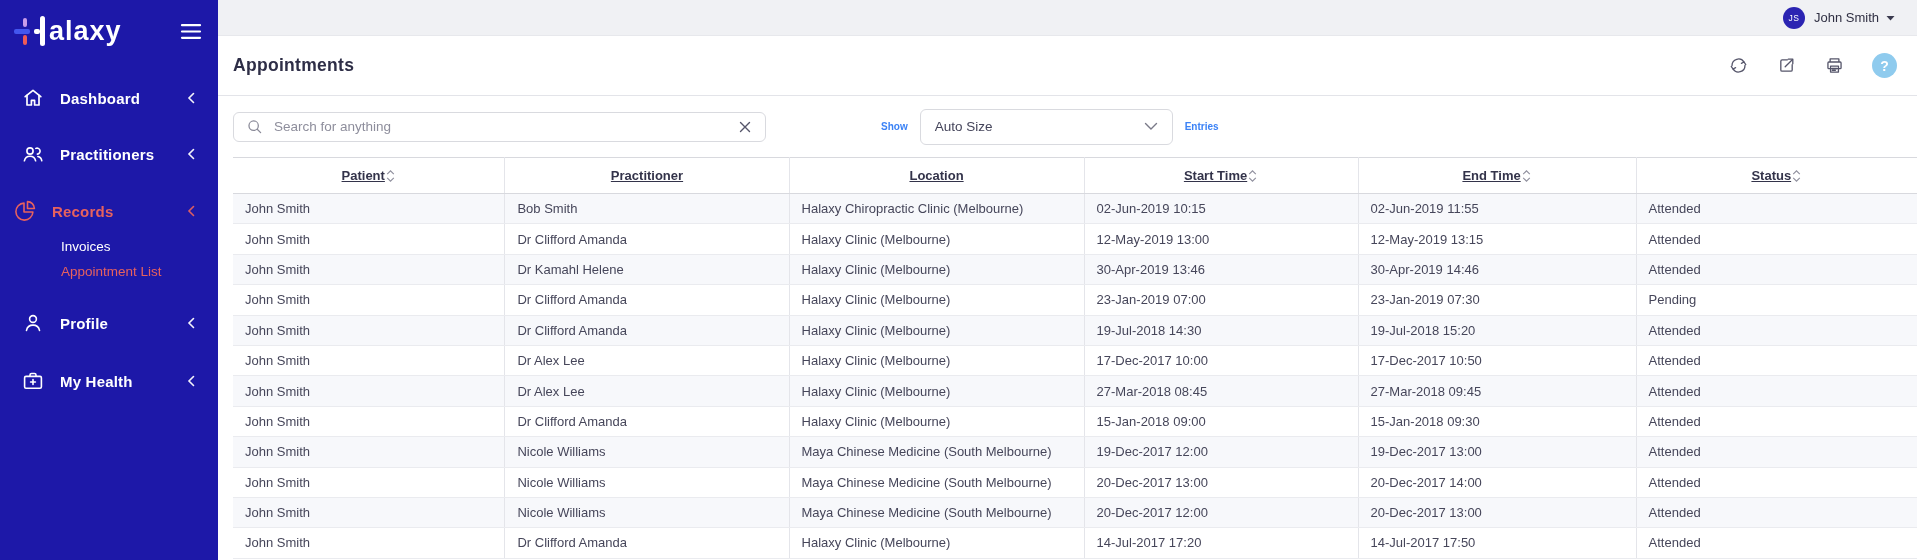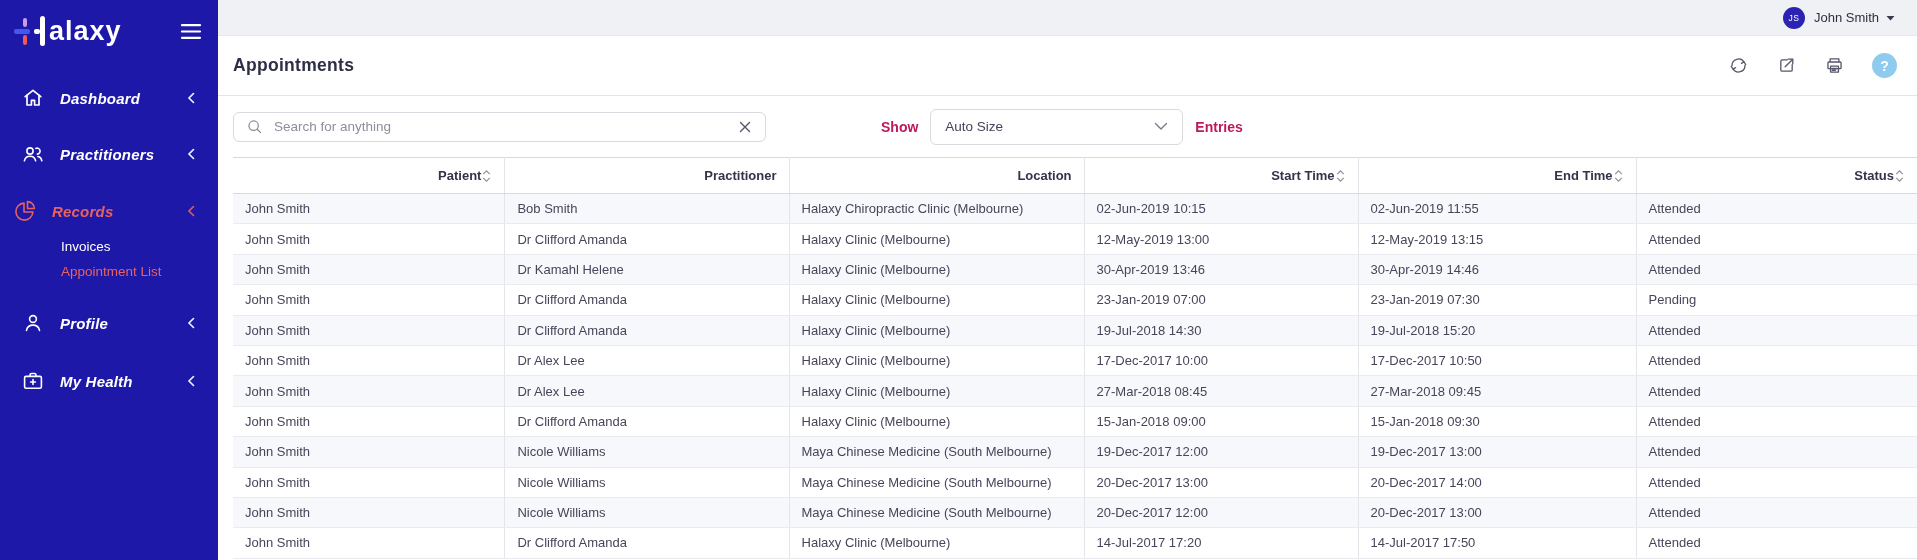--- a/index.html
+++ b/index.html
@@ -18,21 +18,21 @@
   .lg-plus i{position:absolute;border-radius:2px;}
   .b-h{left:0;top:15px;width:16px;height:4.5px;background:#4356EE;}
   .b-t{left:8.5px;top:3.5px;width:4.5px;height:9.5px;background:#C99CE9;}
   .b-b{left:8.5px;top:21px;width:4.5px;height:9.5px;background:#EF5B57;}
   .lg-stem{position:relative;width:5px;height:30px;background:#fff;border-radius:2.5px;margin:0 4px 0 1px;}
   .stem-nub{position:absolute;left:-6px;top:13px;width:6px;height:4.5px;background:#fff;border-radius:2px;}
   .logo-word{font-size:27px;font-weight:700;color:#fff;letter-spacing:1px;line-height:34px;}
   .hamburger{color:#fff;cursor:pointer;display:flex;margin-right:-6px;}
 
   nav{display:block;}
-  .nav-item{display:flex;align-items:center;height:34px;padding:0 23px 0 20px;font-size:15px;font-weight:700;letter-spacing:.2px;color:#fff;cursor:pointer;font-style:italic;}
+  .nav-item{display:flex;align-items:center;height:34px;padding:0 23px 0 20px;font-size:15px;font-weight:700;letter-spacing:.2px;color:#fff;cursor:pointer;}
   .nav-item .nav-icon{width:26px;height:26px;margin-right:14px;display:flex;align-items:center;justify-content:center;}
   .nav-item .nav-icon svg{width:24px;height:24px;}
   .nav-label{flex:1;}
   .nav-chevron{display:flex;opacity:.95;}
   .nav-sub{display:flex;align-items:center;height:25px;padding-left:61px;font-size:13.5px;font-weight:400;color:#fff;cursor:pointer;}
   .accent{color:#E7625E;}
   .mt-dash{margin-top:32px;} .mt-prac{margin-top:22px;} .mt-rec{margin-top:23px;padding-left:12px;}
   .mt-inv{margin-top:6px;} .mt-myh{margin-top:24px;} .mt-prof{margin-top:22px;}
 
   
@@ -51,35 +51,35 @@
   .help-btn{width:25px;height:25px;border-radius:50%;background:#8FCBEE;color:#fff;font-weight:700;font-size:14px;display:flex;align-items:center;justify-content:center;border:none;cursor:pointer;font-family:inherit;}
 
   .toolbar{height:61px;flex:0 0 61px;display:flex;align-items:center;padding:0 8px 0 15px;box-sizing:border-box;}
   .search-box{width:533px;height:30px;border:1px solid #D9DADF;border-radius:6px;display:flex;align-items:center;padding:8px 12px;box-sizing:border-box;background:#fff;}
   .search-box svg{flex:0 0 auto;}
   .search-icon{color:#8A8A98;display:flex;margin-right:9px;}
   .search-box input{border:none;outline:none;flex:1;font-size:13.5px;color:#3F3F52;font-family:inherit;background:transparent;min-width:0;}
   .search-box input::placeholder{color:#8E8E9C;}
   .clear-btn{color:#55556A;display:flex;cursor:pointer;background:none;border:none;padding:2px;}
   .show-group{display:flex;align-items:center;margin-left:115px;}
-  .tb-label{font-weight:700;font-size:14px;color:#be185d;}
+  .tb-label{font-weight:700;font-size:10px;color:#3b82f6;}
   .select{width:253px;height:36px;border:1px solid #D9DADF;border-radius:6px;display:flex;align-items:center;justify-content:space-between;padding:0 14px;margin:0 12px;font-size:13.5px;color:#44445A;box-sizing:border-box;cursor:pointer;background:#fff;}
   .select .chev{color:#7A7A88;display:flex;}
   .right-controls{margin-left:auto;display:flex;align-items:center;gap:49px;}
   .pill{height:30px;border:1px solid #D9DADF;border-radius:16px;display:flex;align-items:center;padding:0 16px;font-size:13.5px;color:#3A3A50;gap:10px;box-sizing:border-box;cursor:pointer;background:#fff;}
   .switch{width:30px;height:16px;border-radius:9px;background:#F2F2F5;border:1px solid #E2E2E8;position:relative;display:inline-block;flex:0 0 30px;}
   .knob{position:absolute;left:1px;top:1px;width:13px;height:13px;border-radius:50%;background:#B9B9C3;}
   .pill .chev{color:#7A7A88;display:flex;}
 
   
   .table-wrap{margin-left:15px;}
   table{width:100%;border-collapse:collapse;table-layout:fixed;}
   thead th{height:36px;border-top:1px solid #D8D9DE;border-bottom:1px solid #D8D9DE;font-size:13px;font-weight:700;color:#33334A;text-align:left;padding:0 12px;box-sizing:border-box;}
   th:not(:last-child),td:not(:last-child){border-right:1px solid #E4E5EA;}
-  .th-inner{display:flex;align-items:center;justify-content:flex-end;}
+  .th-inner{display:flex;align-items:center;justify-content:center;text-decoration:underline;}
   .sort-icon{flex:0 0 auto;}
   tbody td{height:30.4px;font-size:13px;color:#46465A;padding:0 12px;border-bottom:1px solid #EAEBEF;box-sizing:border-box;white-space:nowrap;overflow:hidden;}
   tbody tr:nth-child(odd){background:#F7F8FB;}
 </style>
 </head>
 <body>
 
 <div class="app">
 
   <aside class="sidebar">

